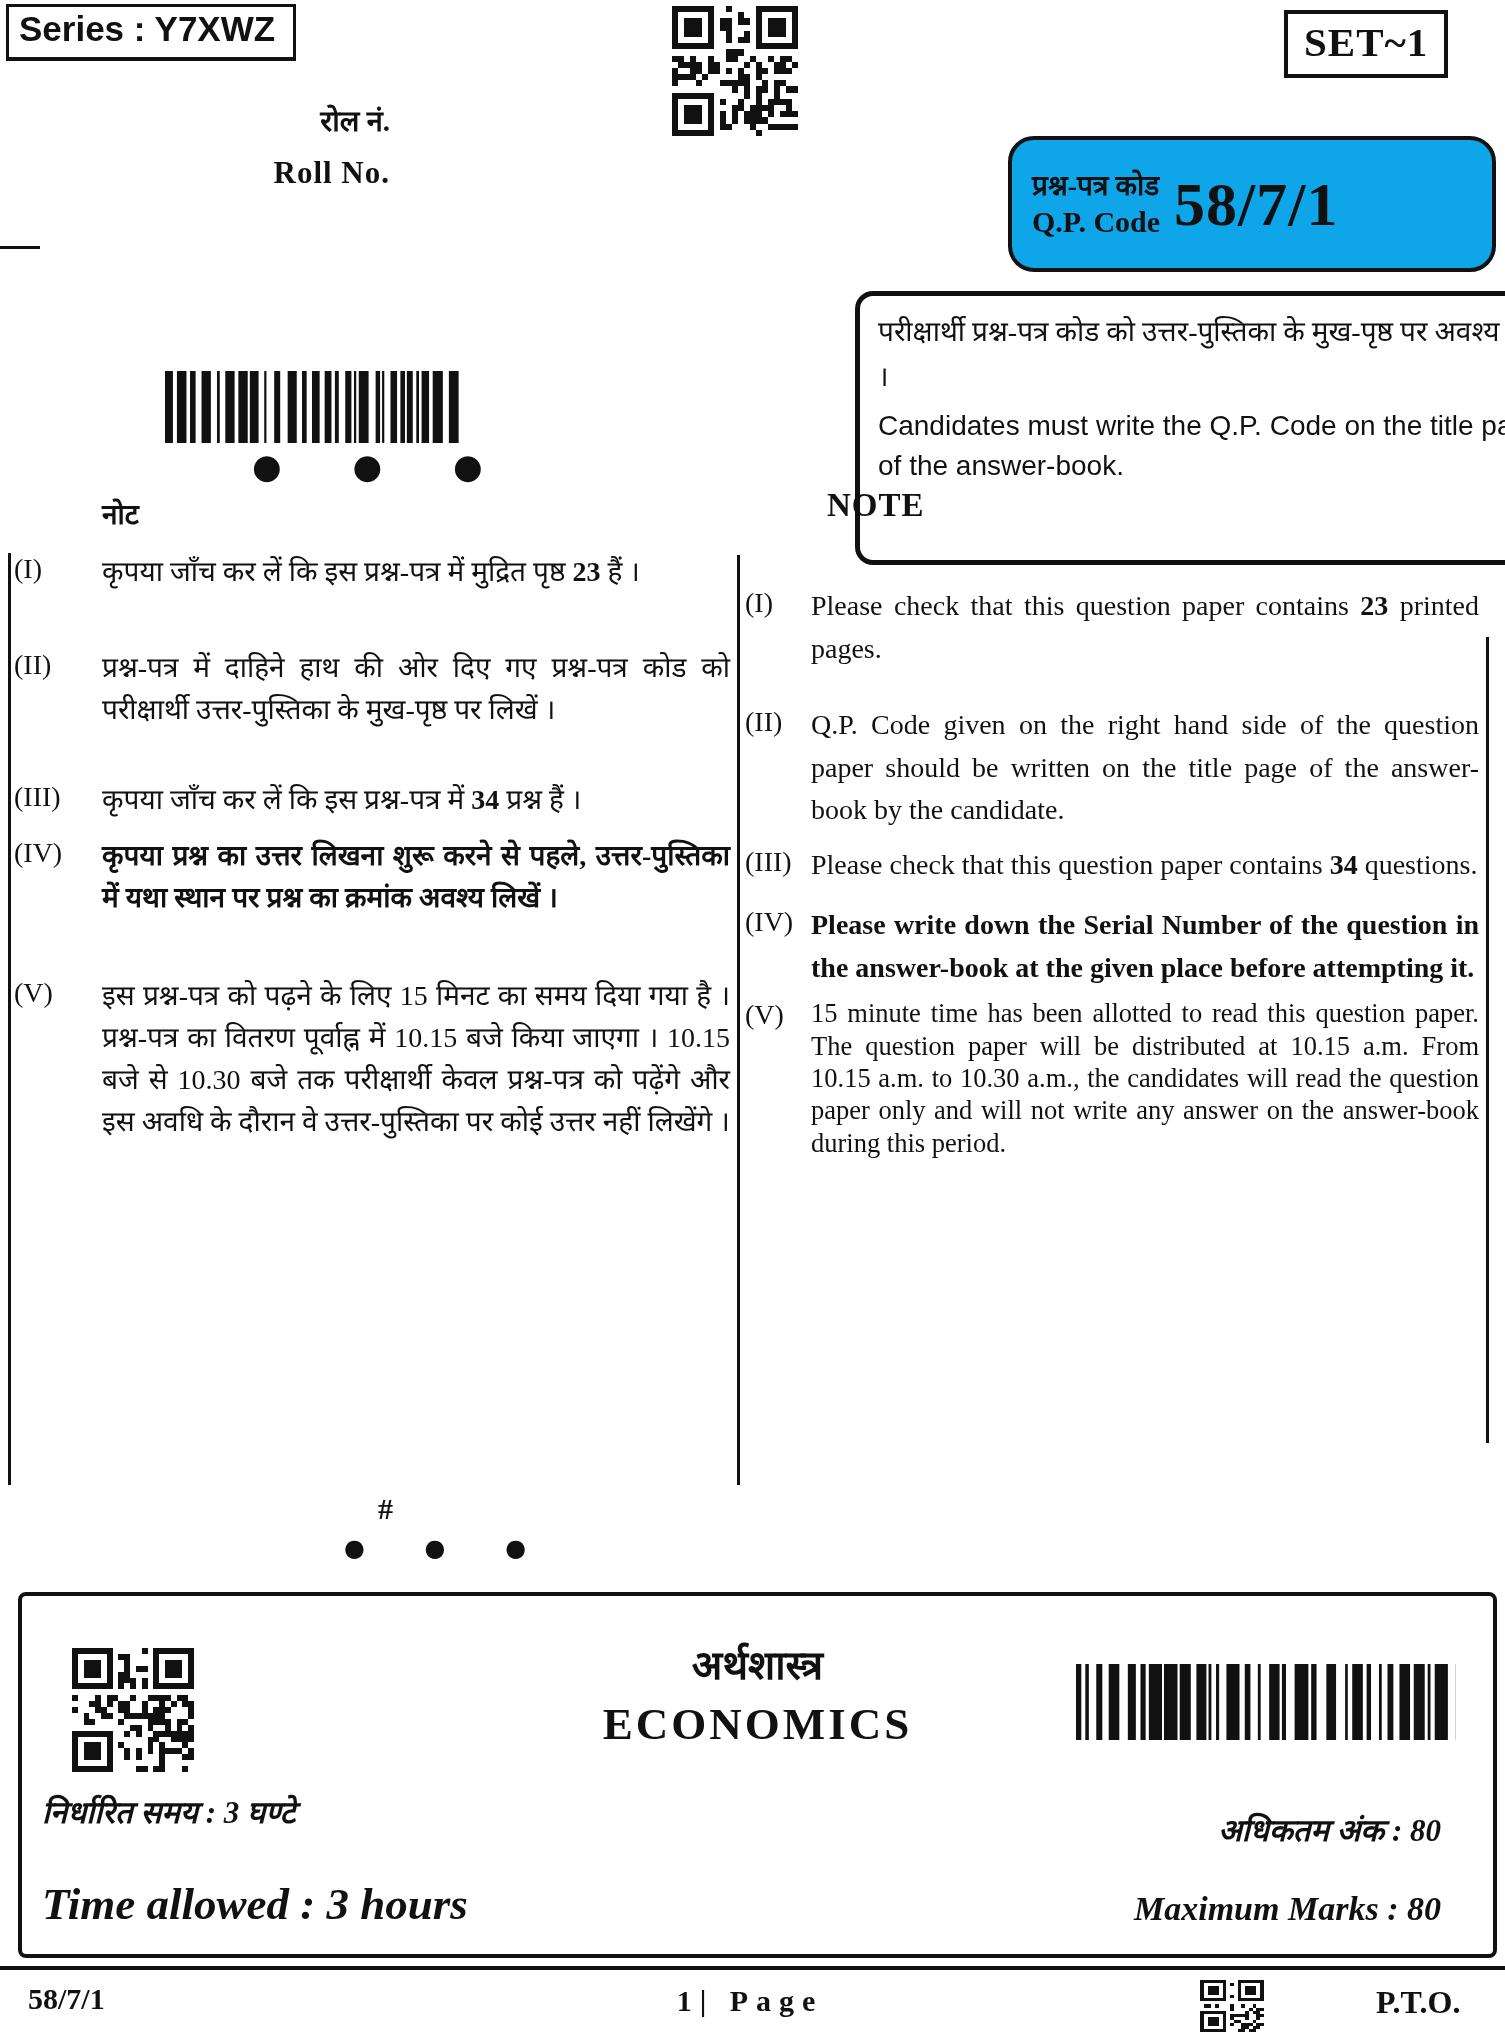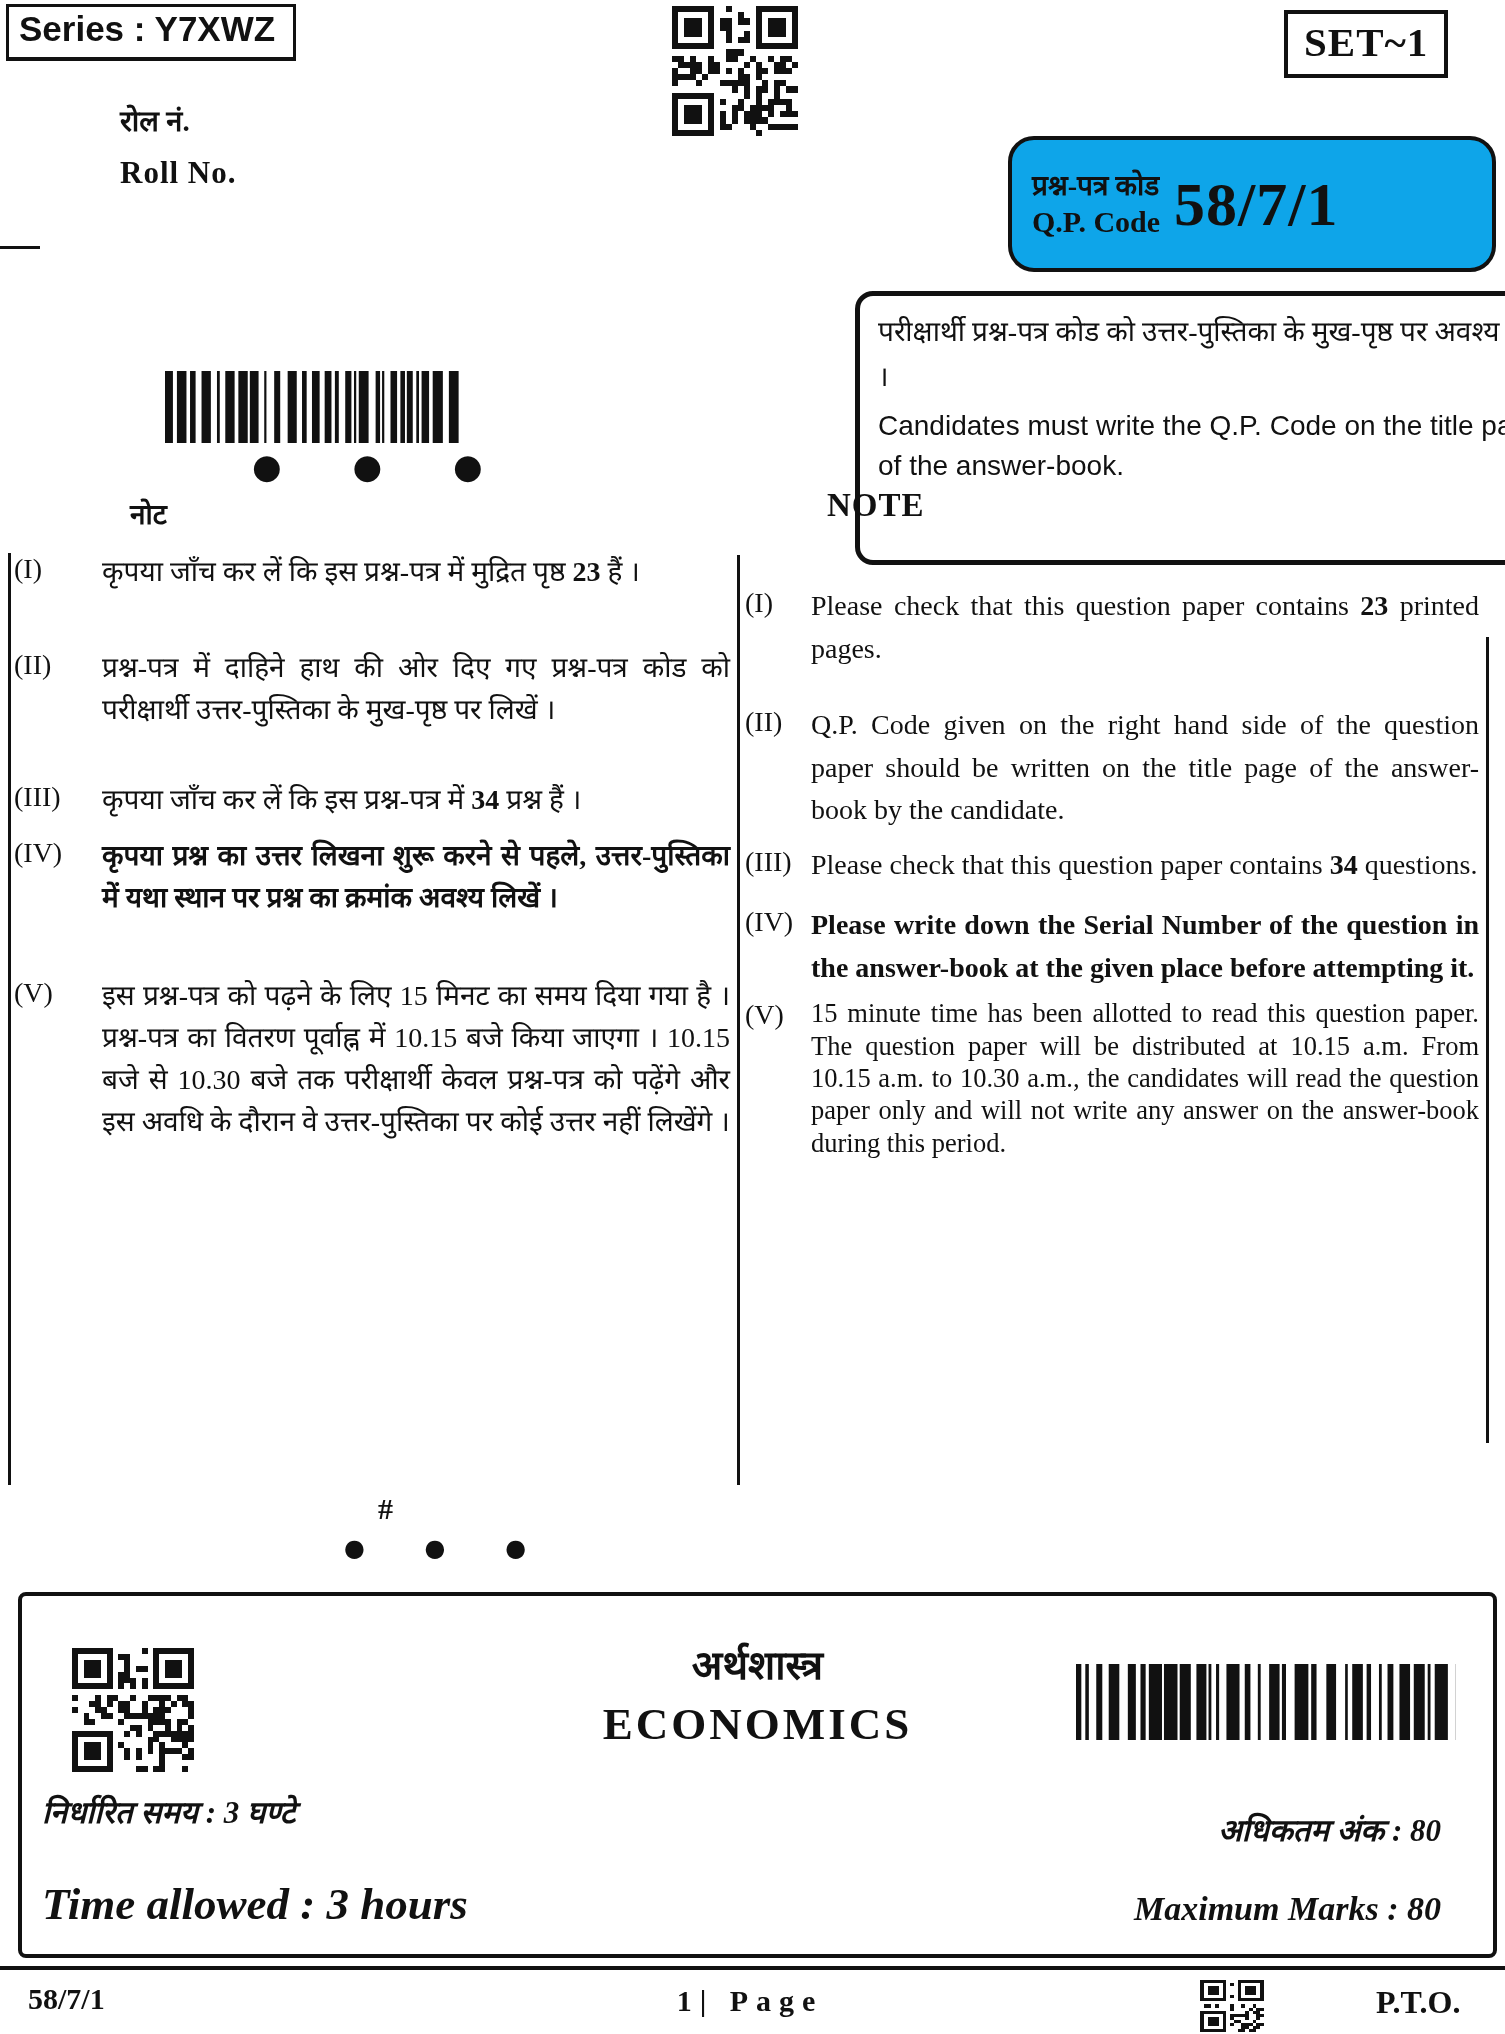--- a/index.html
+++ b/index.html
@@ -11,21 +11,21 @@
   .b{font-weight:bold;}
 
   
   .series-box{left:6px;top:4px;border:3px solid #111;padding:2px 18px 8px 10px;
     font-family:"Liberation Sans","DejaVu Sans",sans-serif;font-weight:bold;font-size:35px;
     border-bottom-width:4px;}
   .top-qr{left:672px;top:6px;width:126px;height:130px;}
   .set-box{left:1284px;top:10px;border:4px solid #111;padding:4px 16px 8px 16px;
     font-weight:bold;font-size:41px;letter-spacing:1px;}
 
-  .roll-block{left:120px;top:100px;width:270px;text-align:left;font-weight:bold;}
+  .roll-block{left:120px;top:100px;width:270px;text-align:right;font-weight:bold;}
   .roll-hi{font-size:29px;}
   .roll-en{font-size:31px;margin-top:16px;letter-spacing:1px;}
 
   .qp-box{left:1008px;top:136px;width:488px;height:136px;border:4px solid #111;border-radius:26px;
     box-sizing:border-box;display:flex;align-items:center;padding:0 18px 0 20px;background:#0ea5e9;}
   .qp-labels{display:flex;flex-direction:column;line-height:1.25;}
   .qp-hi{font-size:28px;font-weight:bold;}
   .qp-en{font-size:30px;font-weight:bold;}
   .qp-value{font-size:62px;font-weight:bold;margin-left:14px;letter-spacing:1px;white-space:nowrap;}
 
@@ -33,21 +33,21 @@
 
   .cand-box{left:855px;top:291px;width:738px;height:274px;border:5px solid #111;border-radius:18px;
     box-sizing:border-box;padding:14px 16px 0 18px;background:#fff;}
   .cand-hi{font-size:28px;line-height:1.6;margin:0;}
   .cand-en{font-size:28px;line-height:1.45;margin:6px 0 0 0;
     font-family:"Liberation Sans","DejaVu Sans",sans-serif;}
 
   .barcode-1{left:165px;top:371px;width:298px;height:72px;}
   .dots-1{left:252px;top:446px;font-size:34px;letter-spacing:30px;
     font-family:"DejaVu Sans","Liberation Sans",sans-serif;}
-  .note-hi-head{left:102px;top:494px;font-size:28px;font-weight:bold;margin-left:28px;}
+  .note-hi-head{left:102px;top:494px;font-size:28px;font-weight:bold;}
   .note-en-head{left:827px;top:487px;font-size:33px;font-weight:bold;letter-spacing:1px;}
 
   
   .notes{left:0;top:545px;width:1505px;height:945px;}
   .vline{position:absolute;background:#111;width:3px;}
   .vl-left{left:8px;top:8px;height:932px;}
   .vl-mid{left:737px;top:10px;height:930px;}
   .vl-right{left:1486px;top:92px;height:806px;}
   .col{position:absolute;top:0;}
   .col-hi{left:14px;width:716px;}

